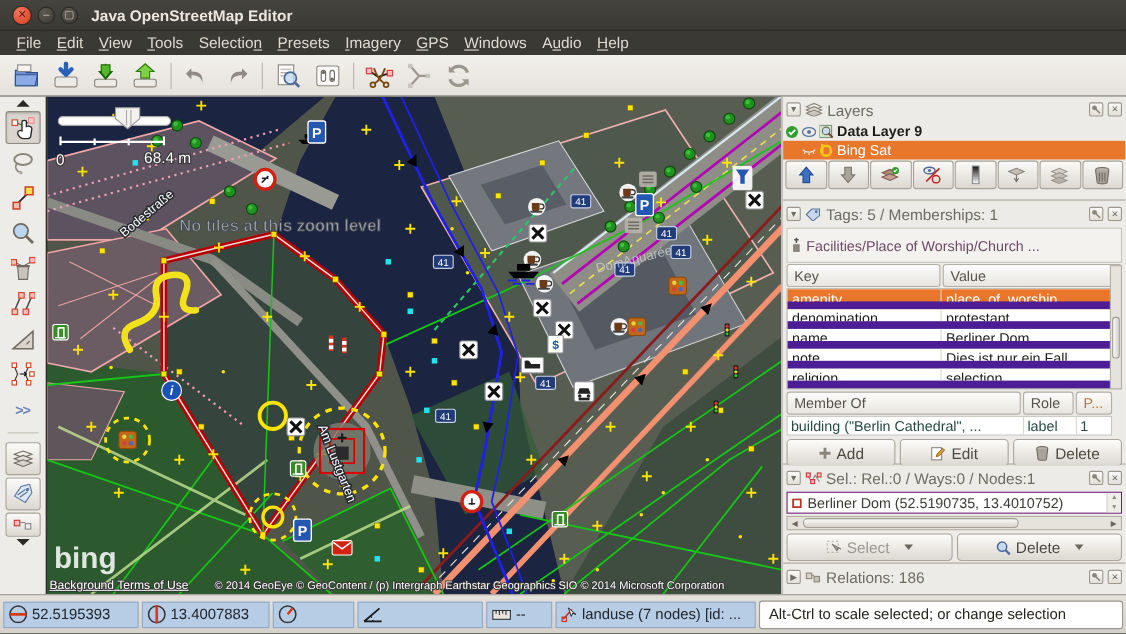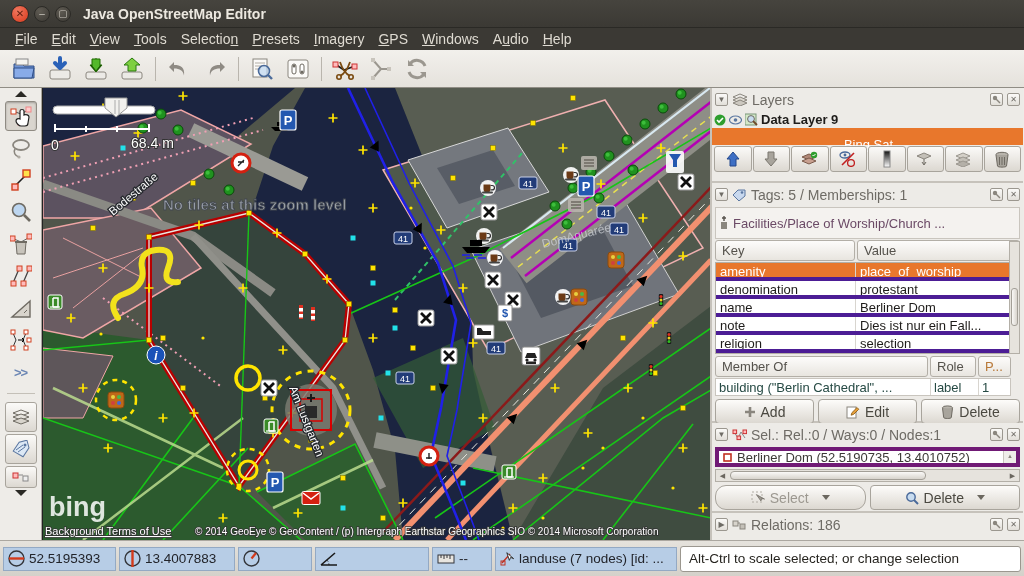--- a/index.html
+++ b/index.html
@@ -36,47 +36,47 @@
   .maparea { width:668px; height:452px; position:relative; background:#474B41; border-left:1px solid #222; overflow:hidden; }
   .maparea svg { position:absolute; left:0; top:0; }
 
   
   .sidebar { width:313px; background:#EDEBE7; border-left:2px solid #C6C2BB; display:flex; flex-direction:column; font-size:13px; color:#3C3A36; }
   .panel { border-bottom:2px solid #C6C2BB; background:#EDEBE7; }
   .phead { height:23px; display:flex; align-items:center; padding:0 3px; gap:4px; color:#6E6B65; font-size:14px; }
   .phead .ptitle { flex:1; white-space:nowrap; overflow:hidden; }
   .mini { width:13px; height:13px; border:1px solid #9B978F; border-radius:2px; background:linear-gradient(#FBFAF8,#E2DFD9); display:flex; align-items:center; justify-content:center; font-size:8px; color:#6E6B65; }
   .layer-row { height:17px; display:flex; align-items:center; gap:3px; padding-left:2px; font-size:13px; }
-  .layer-row.sel { background:#E8772C; color:#fff;flex-direction:column; }
+  .layer-row.sel { background:#E8772C; color:#fff; }
   .layer-row .lname { white-space:nowrap; }
   .lay-btnrow { display:flex; gap:1px; padding:1px 2px 2px 2px; }
   .lay-btn { flex:1; height:26px; border:1px solid #A8A49C; border-radius:3px; background:linear-gradient(#FBFAF8,#DCD8D1); display:flex; align-items:center; justify-content:center; }
 
   .preset-row { display:flex; align-items:center; gap:4px; height:32px; margin:1px 3px; padding:0 3px; border:1px solid #C9C5BE; background:#F4F2EF; color:#6B4A66; white-space:nowrap; overflow:hidden; font-size:13px; }
   .kv-heads { display:flex; gap:2px; margin:1px 3px 0 3px; }
   .kv-head { flex:1; height:21px; border:1px solid #B3AFA7; border-radius:3px; background:linear-gradient(#FDFCFB,#E8E5DF); display:flex; align-items:center; padding-left:6px; color:#55524C; }
   .tagtable { margin:1px 3px 0 3px; border:1px solid #B3AFA7; background:#fff; position:relative; }
-  .tagrow { display:flex; height:18px; line-height:17px; border-bottom:4px solid #4c1d95; font-size:13px; color:#1E1C1A; }
+  .tagrow { display:flex; height:18px; line-height:17px; border-bottom:7px solid #4c1d95; font-size:13px; color:#1E1C1A; }
   .tagrow:last-child { border-bottom:none; }
   .tagrow .k { width:140px; padding-left:4px; border-right:1px solid #D8D5CF; overflow:hidden; white-space:nowrap; }
   .tagrow .v { flex:1; padding-left:4px; overflow:hidden; white-space:nowrap; }
   .tagrow.sel { background:#E8772C; color:#fff; }
   .vscroll { position:absolute; right:-1px; top:-22px; width:11px; height:113px; border:1px solid #B3AFA7; background:#E6E3DD; }
   .vthumb { position:absolute; left:1px; top:46px; width:7px; height:38px; background:linear-gradient(90deg,#FAF9F7,#D8D4CD); border:1px solid #A39F97; border-radius:3px; }
   .member-heads { display:flex; gap:2px; margin:2px 12px 0 3px; }
   .member-row { display:flex; height:18px; line-height:17px; margin:1px 12px 0 3px; border:1px solid #C9C5BE; background:#fff; color:#264A44; font-size:13px; }
   .member-row .m1 { width:215px; padding-left:3px; border-right:1px solid #D8D5CF; white-space:nowrap; overflow:hidden; }
   .member-row .m2 { width:48px; padding-left:3px; border-right:1px solid #D8D5CF; }
   .member-row .m3 { flex:1; padding-left:3px; }
   .btnrow { display:flex; gap:4px; padding:3px 3px 4px 3px; }
   .btn { flex:1; height:25px; border:1px solid #A8A49C; border-radius:4px; background:linear-gradient(#FDFCFA,#DCD8D1); display:flex; align-items:center; justify-content:center; gap:5px; color:#4A4840; font-size:14px; }
-  .btn.gray { color:#9C9890;border-radius:11px; }
+  .btn.gray { color:#9C9890; }
   .dd-arrow { width:0; height:0; border-left:4px solid transparent; border-right:4px solid transparent; border-top:5px solid #6B675F; margin-left:8px; }
 
-  .sel-item { display:flex; align-items:center; gap:5px; height:20px; margin:1px 3px 0 3px; border:4px solid #701a75; background:#fff; padding-left:4px; white-space:nowrap; overflow:hidden; font-size:13px; position:relative;text-align:right; }
+  .sel-item { display:flex; align-items:center; gap:5px; height:20px; margin:1px 3px 0 3px; border:1px solid #701a75; background:#fff; padding-left:4px; white-space:nowrap; overflow:hidden; font-size:13px; position:relative;text-align:right; }
   .spin { position:absolute; right:0; top:0; width:13px; height:18px; border-left:1px solid #C9C5BE; display:flex; flex-direction:column; }
   .spin div { flex:1; display:flex; align-items:center; justify-content:center; font-size:6px; color:#8A867E; background:#EFEDE9; }
   .hscroll { height:13px; margin:2px 3px 0 3px; border:1px solid #B3AFA7; background:#E6E3DD; position:relative; display:flex; align-items:center; }
   .hthumb { position:absolute; left:14px; top:1px; width:196px; height:9px; background:linear-gradient(#FAF9F7,#D8D4CD); border:1px solid #A39F97; border-radius:4px; }
   .harr { width:13px; height:11px; display:flex; align-items:center; justify-content:center; font-size:7px; color:#6B675F; }
   .harr.right { position:absolute; right:0; }
 
   
   .statusbar { height:36px; background:linear-gradient(#E5E2DC,#D4D1CA); border-top:1px solid #ABA7A0; display:flex; align-items:center; padding:0 3px; gap:3px; }
   .seg { height:24px; background:#B7CDE6; border:1px solid #93A9C4; display:flex; align-items:center; gap:4px; padding:0 4px; color:#22242A; font-size:13.5px; white-space:nowrap; overflow:hidden; }
@@ -1024,21 +1024,21 @@
               <path d="M4 4l4 4" stroke="#8A867E" stroke-width="1.4"></path>
             </svg>
           </div>
         <div class="mini">✕</div>
       </div>
     </div>
   </div>
 </div>
 
 <div class="statusbar">
-  <div class="seg" style="width:113px;">
+  <div class="seg" style="width:123px;">
     <svg width="17" height="17">
         <circle cx="8.5" cy="8.5" r="7.5" fill="none" stroke="#33353A" stroke-width="1.4"></circle>
         <path d="M1 8.5h15" stroke="#D43A1A" stroke-width="2.4"></path>
       </svg>
     <span>52.5195393</span>
   </div>
   <div class="seg" style="width:116px;">
     <svg width="17" height="17">
         <circle cx="8.5" cy="8.5" r="7.5" fill="none" stroke="#33353A" stroke-width="1.4"></circle>
         <path d="M8.5 0v17" stroke="#D43A1A" stroke-width="2.4"></path>

